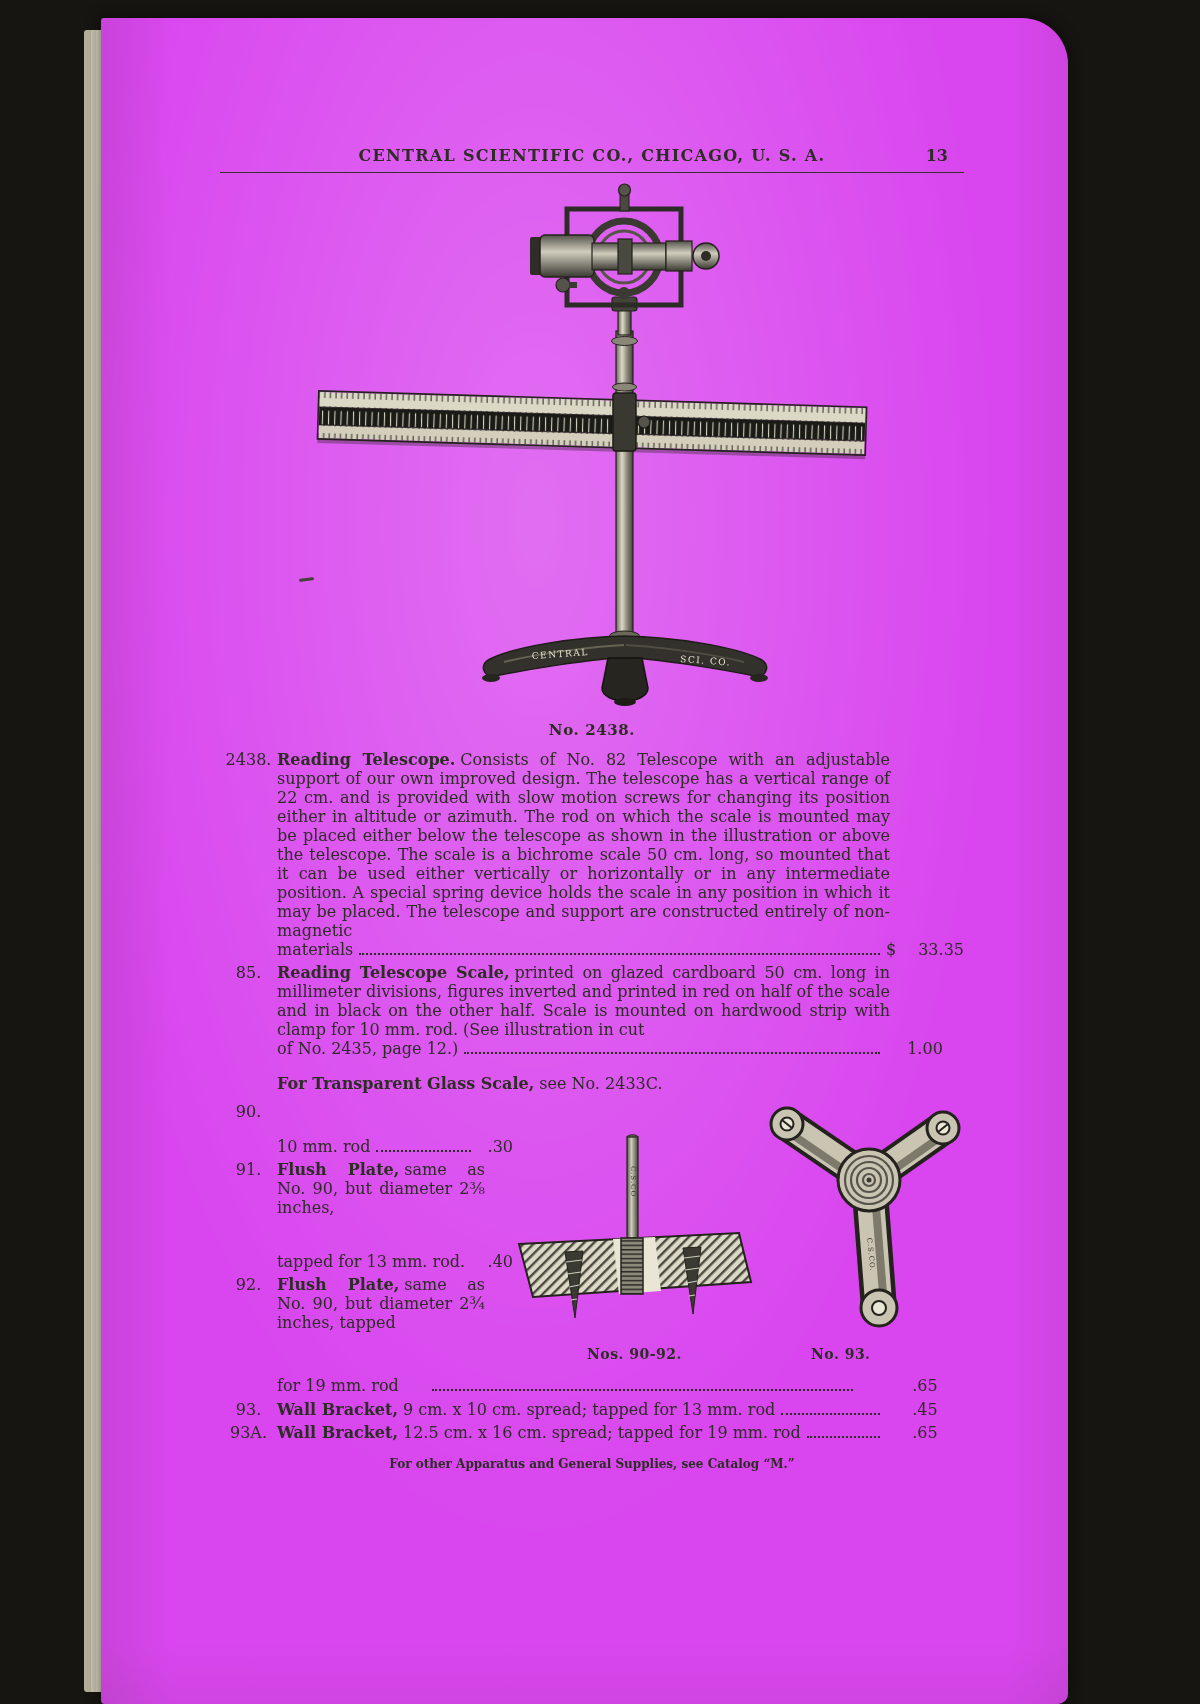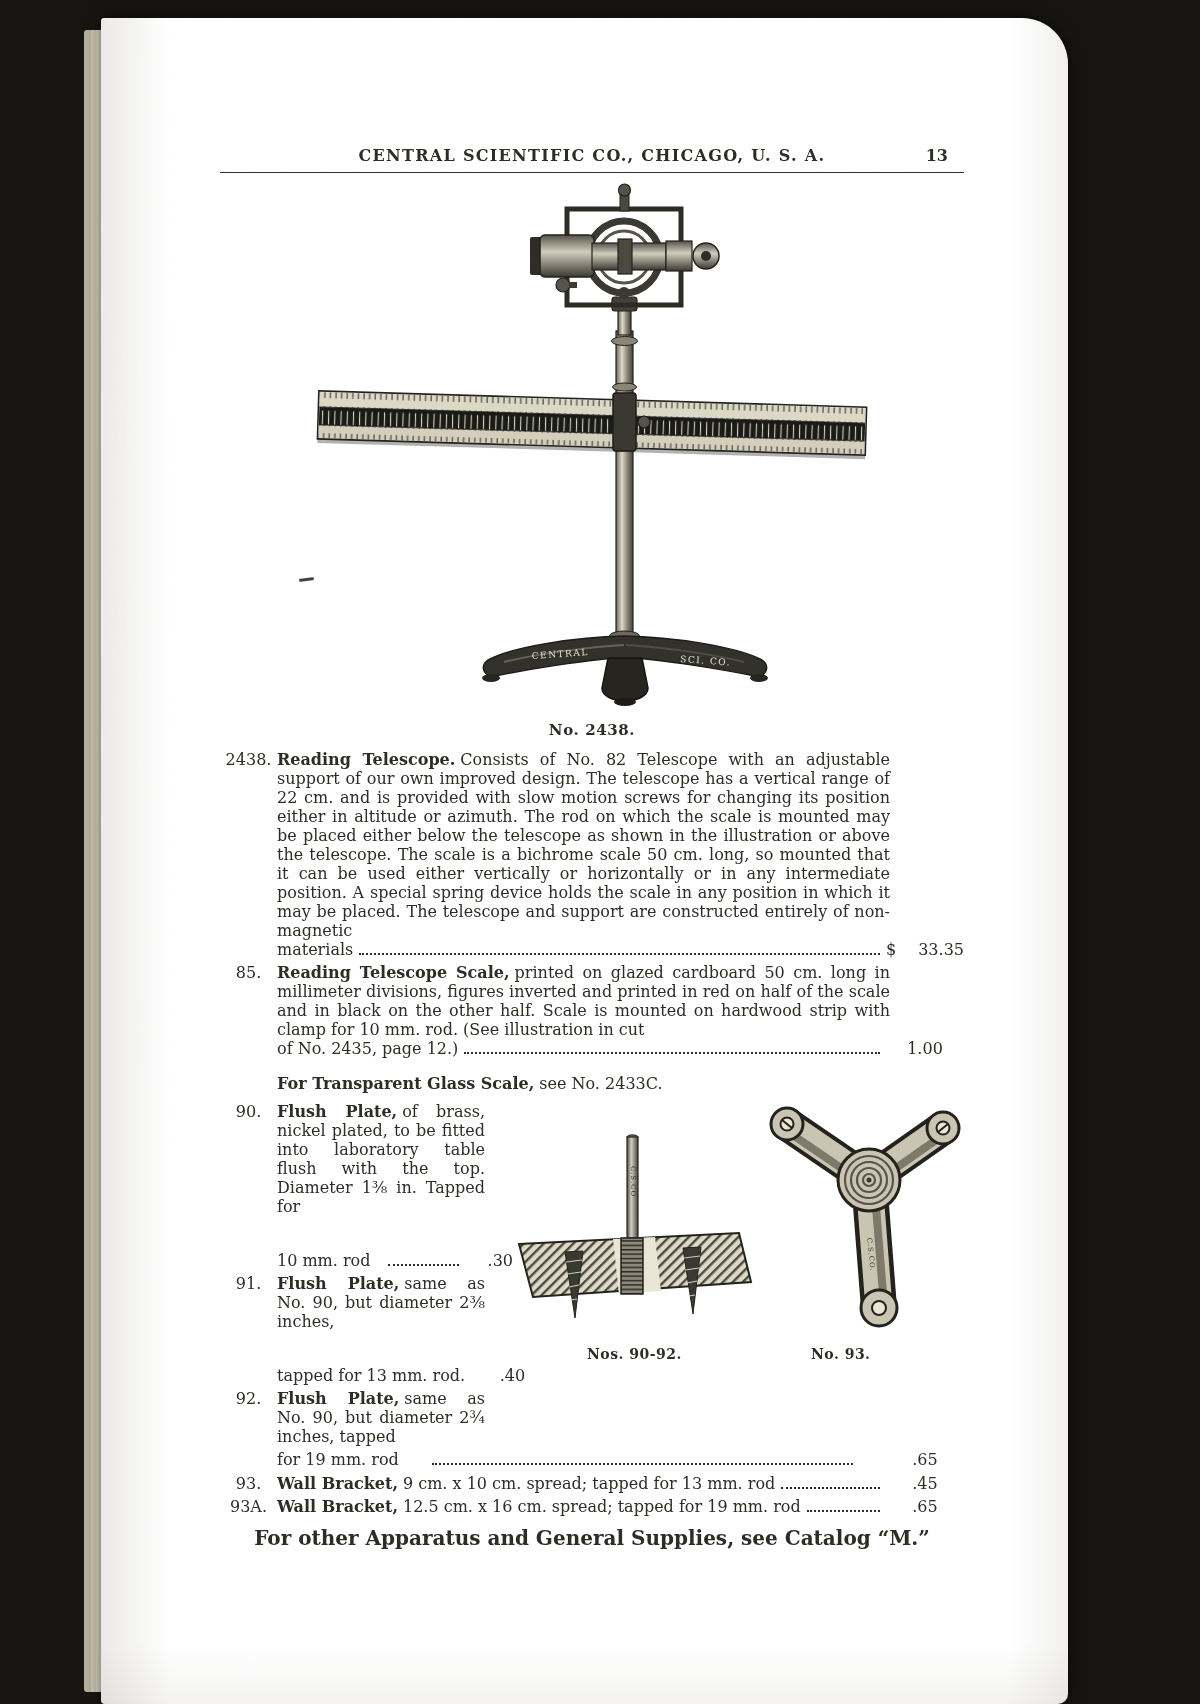--- a/index.html
+++ b/index.html
@@ -8,21 +8,21 @@
     background:#161511;
     font-family:"DejaVu Serif","Liberation Serif",serif;
   }
   
   .edge{position:absolute;top:30px;height:1662px;}
   .edge-a{left:84px;width:7px;background:#b4af9a;border-radius:3px 0 0 3px;}
   .edge-b{left:91px;width:5px;background:#c8c3ae;}
   .edge-c{left:96px;width:5px;background:#d9d5c1;}
   .page{
     position:absolute;left:101px;top:18px;width:967px;height:1686px;
-    background:#ffffff;
+    background:#d946ef;
     border-radius:3px 46px 10px 4px;
     box-shadow:0 0 14px rgba(0,0,0,.6);
   }
   .page::before{
     content:"";position:absolute;inset:0;border-radius:inherit;pointer-events:none;
     background:
       radial-gradient(ellipse at 45% 30%, rgba(255,255,255,.22), rgba(255,255,255,0) 62%),
       linear-gradient(90deg, rgba(60,50,30,.10), rgba(0,0,0,0) 70px),
       linear-gradient(270deg, rgba(60,50,30,.07), rgba(0,0,0,0) 60px),
       linear-gradient(0deg, rgba(60,50,30,.06), rgba(0,0,0,0) 60px);
@@ -47,30 +47,30 @@
   .elast{display:flex;align-items:baseline;}
   .tail{white-space:nowrap;}
   .dots{flex:1;border-bottom:2.3px dotted #2d2c25;margin:0 6px 3px 6px;min-width:10px;}
   .gap{flex:1;}
   .pricebox{width:78px;flex:none;display:flex;justify-content:center;}
   .pricebox.spread{justify-content:space-between;}
   .noteline{margin:16px 0 9px 57px;}
   .blk9092{position:relative;min-height:274px;}
   .etext-narrow{width:236px;flex:none;}
   .ebody-n{text-align:justify;padding-right:28px;}
-  .elast-n{display:flex;align-items:baseline;gap:12px;}
+  .elast-n{display:flex;align-items:baseline;}
   .pricebox-n{width:36px;flex:none;text-align:right;justify-content:flex-end;display:flex;margin-top:35px;}
   .fig2{position:absolute;right:0;top:-6px;width:455px;height:268px;}
   .fig2 .svg-plate{position:absolute;left:6px;top:36px;}
   .fig2 .svg-bracket{position:absolute;left:250px;top:2px;}
   .fig2 .figcap{position:absolute;bottom:0;font-weight:bold;font-size:14px;letter-spacing:.5px;}
   .cap-plates{left:78px;margin-top:13px;}
   .cap-bracket{left:302px;}
   .line92full{display:flex;align-items:baseline;margin-left:57px;margin-bottom:5px;gap:27px;}
-  .footer{text-align:center;font-weight:bold;margin-top:13px;font-size:20px;}
+  .footer{text-align:center;font-weight:bold;margin-top:13px;font-size:12px;}
 </style>
 </head>
 <body>
 
 <div class="edge edge-a"></div>
 <div class="edge edge-b"></div>
 <div class="edge edge-c"></div>
 
 <div class="page">
   <div class="stray-mark"></div>
@@ -195,21 +195,20 @@
         </div>
       </div>
 
       <div class="noteline"><b class="lead">For Transparent Glass Scale,</b><span>see No. 2433C.</span></div>
 
       <div class="blk9092">
 
         <div class="entry">
           <div class="num">90.</div>
           <div class="etext-narrow">
-            <div class="ebody-n"><b class="lead">Flush Plate,</b><span>of brass, nickel plated, to be fitted into laboratory table flush with the top.  Diameter 1⅜ in.  Tapped for</span></div>
             <div class="elast-n">
               <span class="tail">10 mm. rod</span>
               <span class="dots"></span>
               <span class="pricebox-n">
                   <span>.30</span>
                 </span>
             </div>
           </div>
         </div>
 

